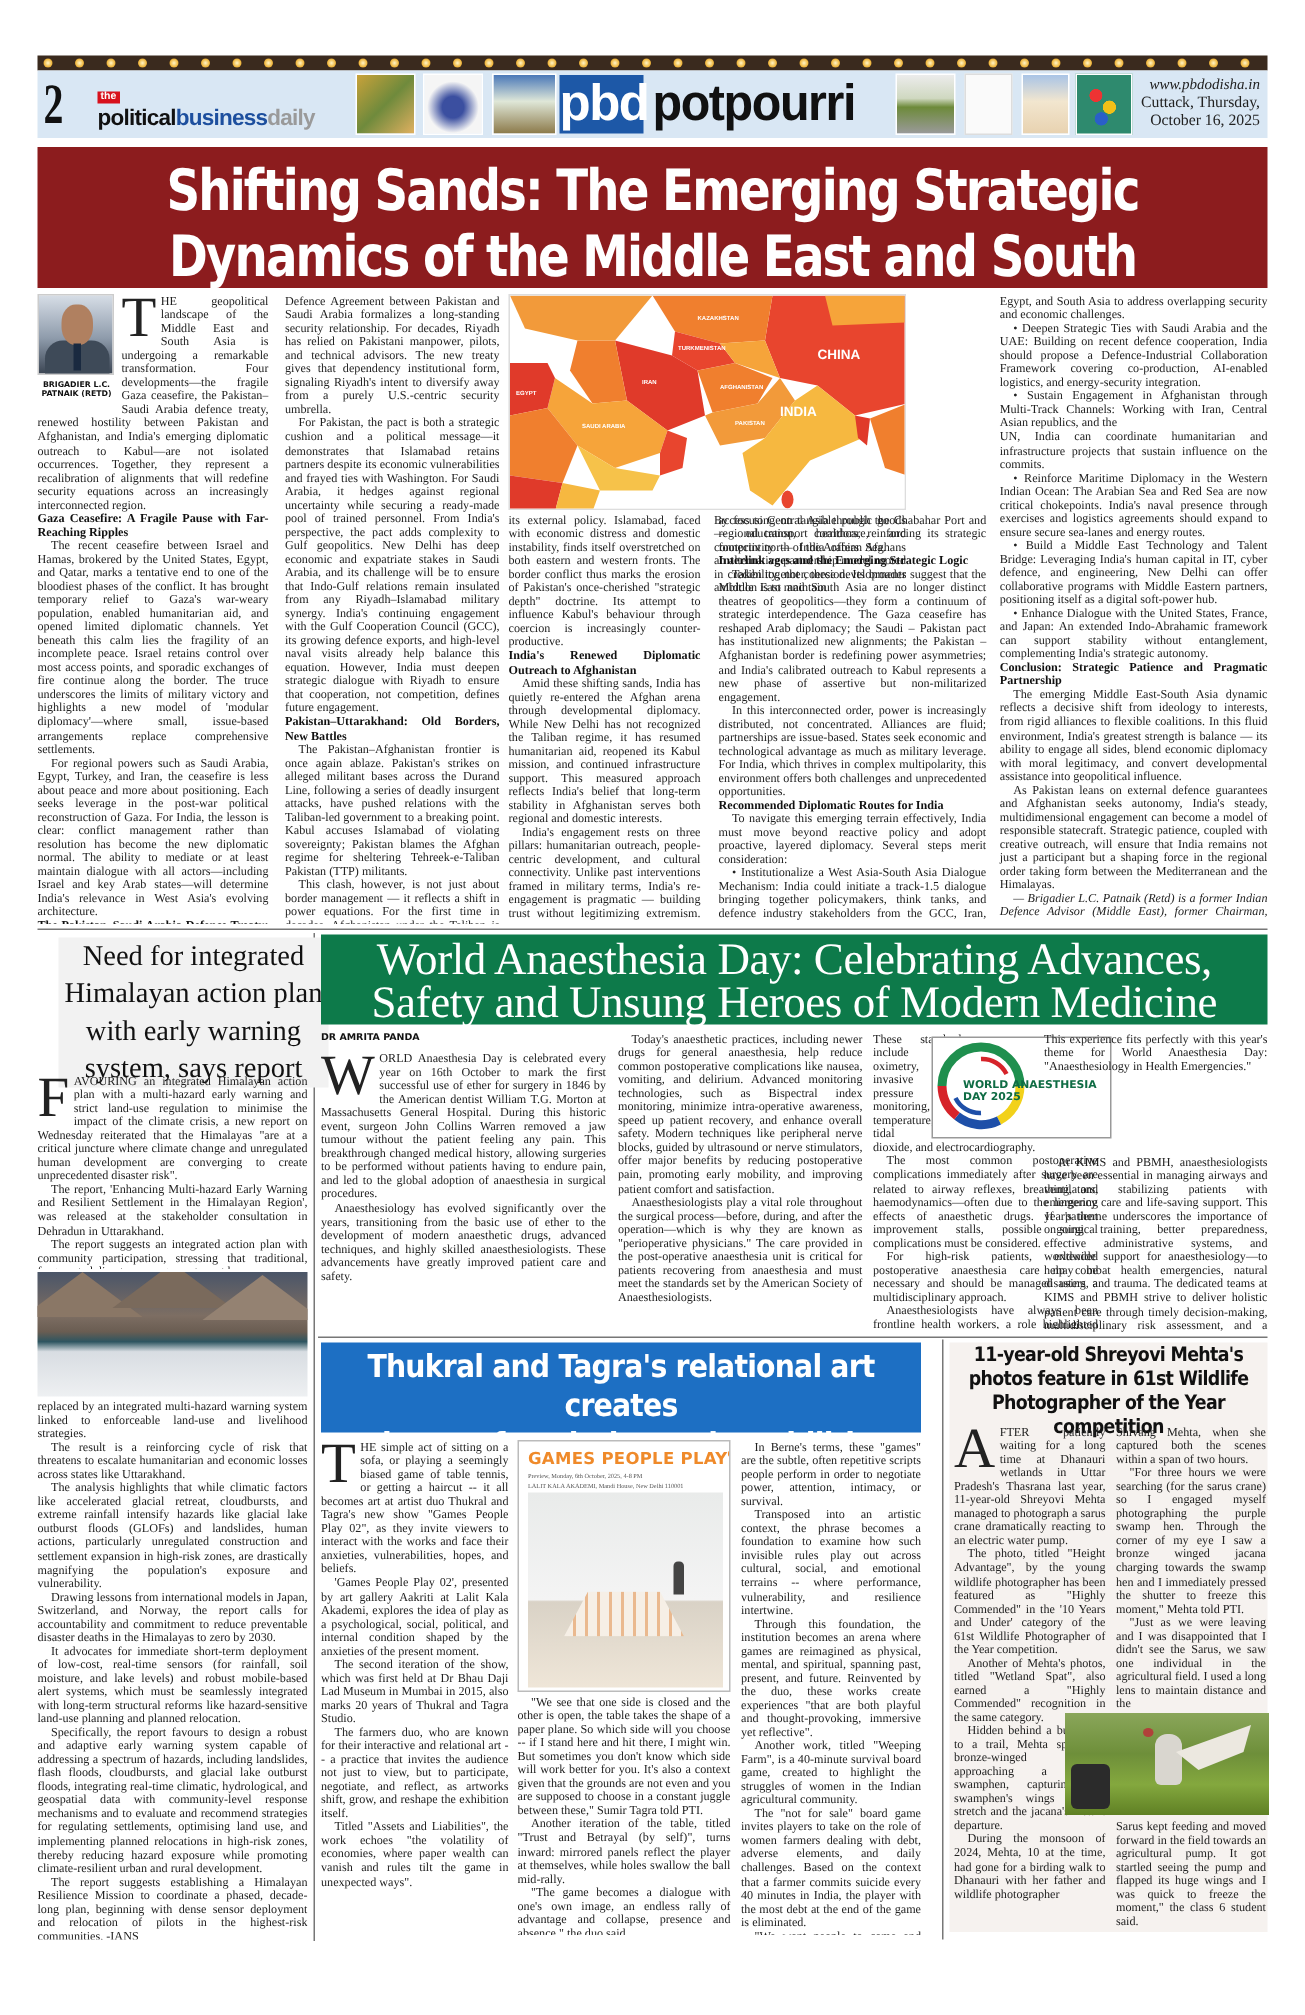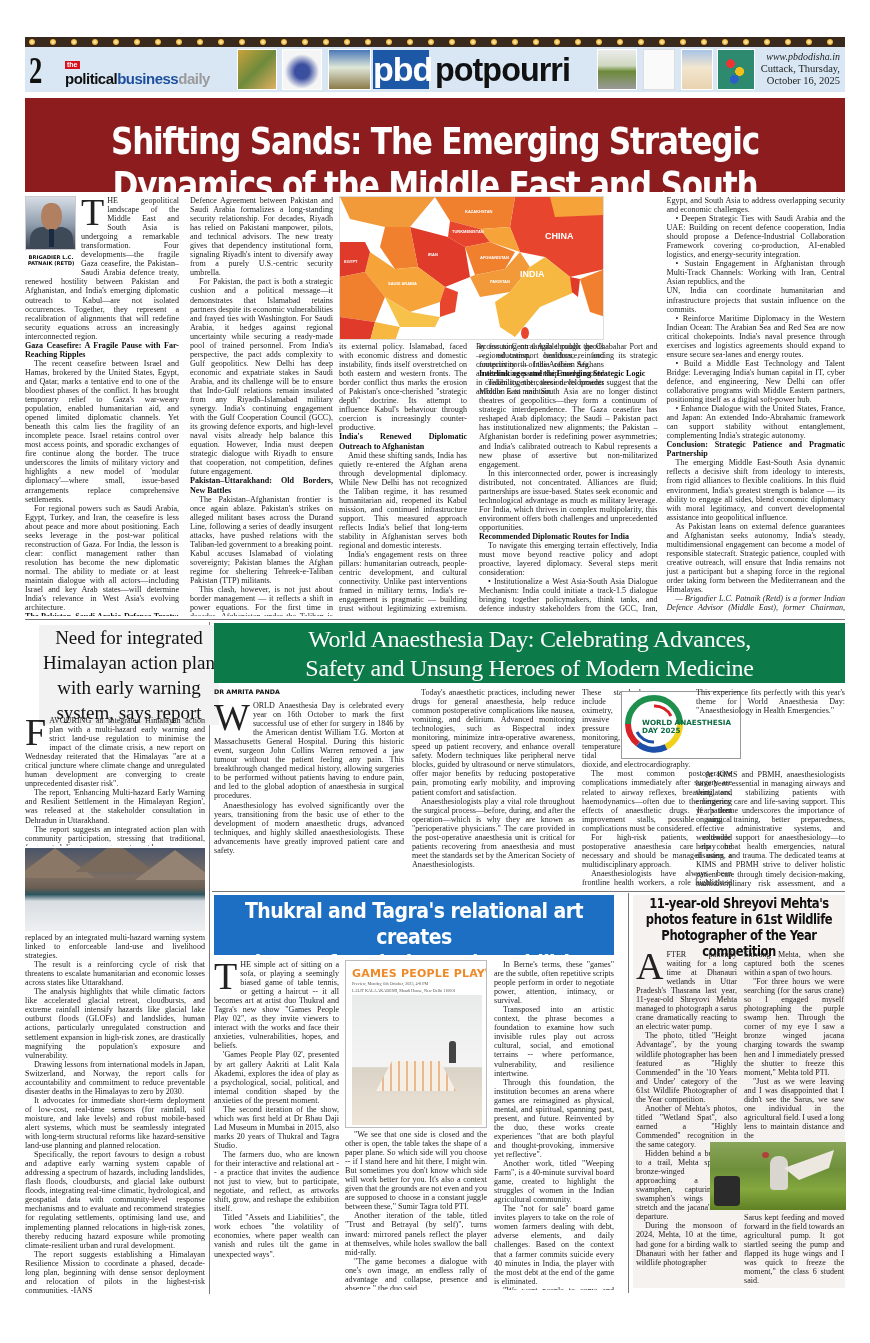--- a/index.html
+++ b/index.html
@@ -25,21 +25,21 @@
   #brand-line .b1 { color: #111; }
   #brand-line .b2 { color: #1d4f9e; }
   #brand-line .b3 { color: #9a9a9a; }
   .thumb { position: absolute; top: 2px; height: 41px; border: 1px solid #fff; }
   #pbd-box { position: absolute; left: 348px; top: 3px; width: 56px; height: 39px; background: #1d58a7; color: #fff; font-family: "Liberation Sans", sans-serif; font-weight: bold; font-size: 34px; line-height: 38px; text-align: center; letter-spacing: -1px; }
   #potpourri { position: absolute; left: 410px; top: 2px; font-family: "Liberation Sans", sans-serif; font-weight: bold; font-size: 34px; line-height: 40px; color: #111; letter-spacing: -1px; transform: scaleX(0.95); transform-origin: left; }
   #site-url { position: absolute; right: 5px; top: 4px; font-family: "Liberation Serif", serif; font-style: italic; font-size: 10px; color: #222; text-align: right; }
   #date-line { position: absolute; right: 5px; top: 16px; width: 100px; font-family: "Liberation Serif", serif; font-size: 10.5px; line-height: 12px; color: #222; text-align: right; }
 
   
-  #main-headline { position: absolute; left: 25px; top: 98px; width: 820px; height: 94px; background: #8c1c1e; color: #fff; font-family: "DejaVu Sans", sans-serif; font-weight: bold; text-align: center; font-size: 38px; line-height: 44px; padding-top: 21px; letter-spacing: -1.5px; transform-origin: center; }
+  #main-headline { position: absolute; left: 25px; top: 98px; width: 820px; height: 94px; background: #8c1c1e; color: #fff; font-family: "DejaVu Sans", sans-serif; font-weight: bold; text-align: center; font-size: 38px; line-height: 44px; padding-top: 7px; letter-spacing: -1.5px; transform-origin: center; }
   #main-headline span { display: block; transform: scaleX(0.82); }
 
   
   .col { position: absolute; }
   #author-photo { position: absolute; left: 25px; top: 196px; width: 51px; height: 54px; background: linear-gradient(180deg,#d6dde6 0%, #8e9bab 55%, #3c4654 100%); border: 1px solid #ccc; overflow: hidden; }
   #author-photo .face { position: absolute; left: 15px; top: 6px; width: 21px; height: 27px; border-radius: 45%; background: #b08060; }
   #author-photo .suit { position: absolute; left: 4px; top: 30px; width: 43px; height: 26px; border-radius: 12px 12px 0 0; background: #3e4a58; }
   #author-photo .tie { position: absolute; left: 23px; top: 32px; width: 5px; height: 18px; background: #1a2a40; }
   #author-caption { position: absolute; left: 25px; top: 254px; width: 52px; font-family: "DejaVu Sans", sans-serif; font-weight: bold; font-size: 5.2px; line-height: 6.2px; text-align: center; color: #111; }
 
@@ -48,21 +48,21 @@
 
   .rule-h { position: absolute; height: 1px; background: #777; }
   .rule-v { position: absolute; width: 1px; background: #777; }
 
   
   #him-head { position: absolute; left: 39px; top: 625px; width: 180px; text-align: center; font-family: "Liberation Serif", serif; font-size: 19px; line-height: 25px; font-weight: normal; color: #111; background: #f2f2f2; }
   #him-photo { position: absolute; left: 25px; top: 848px; width: 180px; height: 83px; background: linear-gradient(180deg, #4a5568 0%, #7d6e63 35%, #6a5d52 48%, #2d5560 56%, #d8dde2 64%, #eef0f2 100%); overflow: hidden; }
   #him-photo .peak { position: absolute; border-left: 40px solid transparent; border-right: 40px solid transparent; border-bottom: 30px solid #8a7766; }
 
   
-  #ana-head { position: absolute; left: 214px; top: 623px; width: 631px; height: 60px; background: #0d7a4a; color: #fff; font-family: "Liberation Serif", serif; font-size: 24px; line-height: 29px; text-align: center; padding-top: 2px; letter-spacing: -0.3px; }
+  #ana-head { position: absolute; left: 214px; top: 623px; width: 631px; height: 60px; background: #0d7a4a; color: #fff; font-family: "Liberation Serif", serif; font-size: 30px; line-height: 29px; text-align: center; padding-top: 2px; letter-spacing: -0.3px; }
   #ana-byline { position: absolute; left: 214px; top: 688px; font-family: "DejaVu Sans", sans-serif; font-weight: bold; font-size: 6.3px; color: #111; }
   #ana-logo { position: absolute; left: 621px; top: 691px; width: 120px; height: 68px; border: 1px solid #999; background: #fff; }
   #ana-logo svg { position: absolute; left: 2px; top: 2px; }
   #ana-logo .lt { position: absolute; left: 20px; top: 27px; font-family: "DejaVu Sans", sans-serif; font-weight: bold; font-size: 7.2px; line-height: 8px; color: #0f6c44; }
 
   
   #thk-head { position: absolute; left: 214px; top: 895px; width: 400px; height: 60px; background: #1d6fc3; color: #fff; font-family: "DejaVu Sans", sans-serif; font-weight: bold; text-align: center; font-size: 21px; line-height: 26px; padding-top: 3px; letter-spacing: -0.6px; }
   #thk-head span { display: block; transform: scaleX(0.9); }
   #thk-poster { position: absolute; left: 345px; top: 960px; width: 142px; height: 168px; background: #fff; border: 1px solid #bbb; overflow: hidden; }
   #thk-poster .pt { position: absolute; left: 6px; top: 5px; font-family: "DejaVu Sans", sans-serif; font-weight: bold; font-size: 11px; color: #ef8a2a; letter-spacing: 0.2px; white-space: nowrap; }

